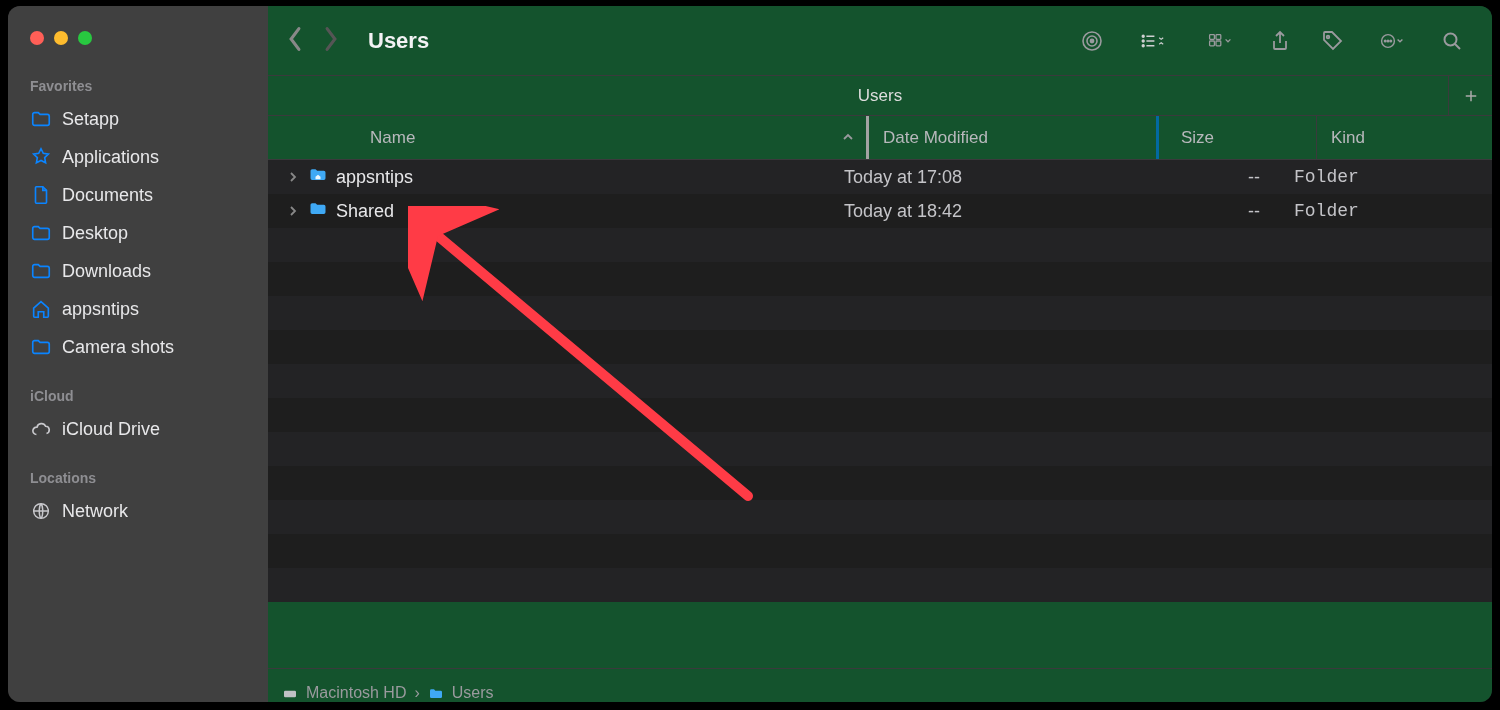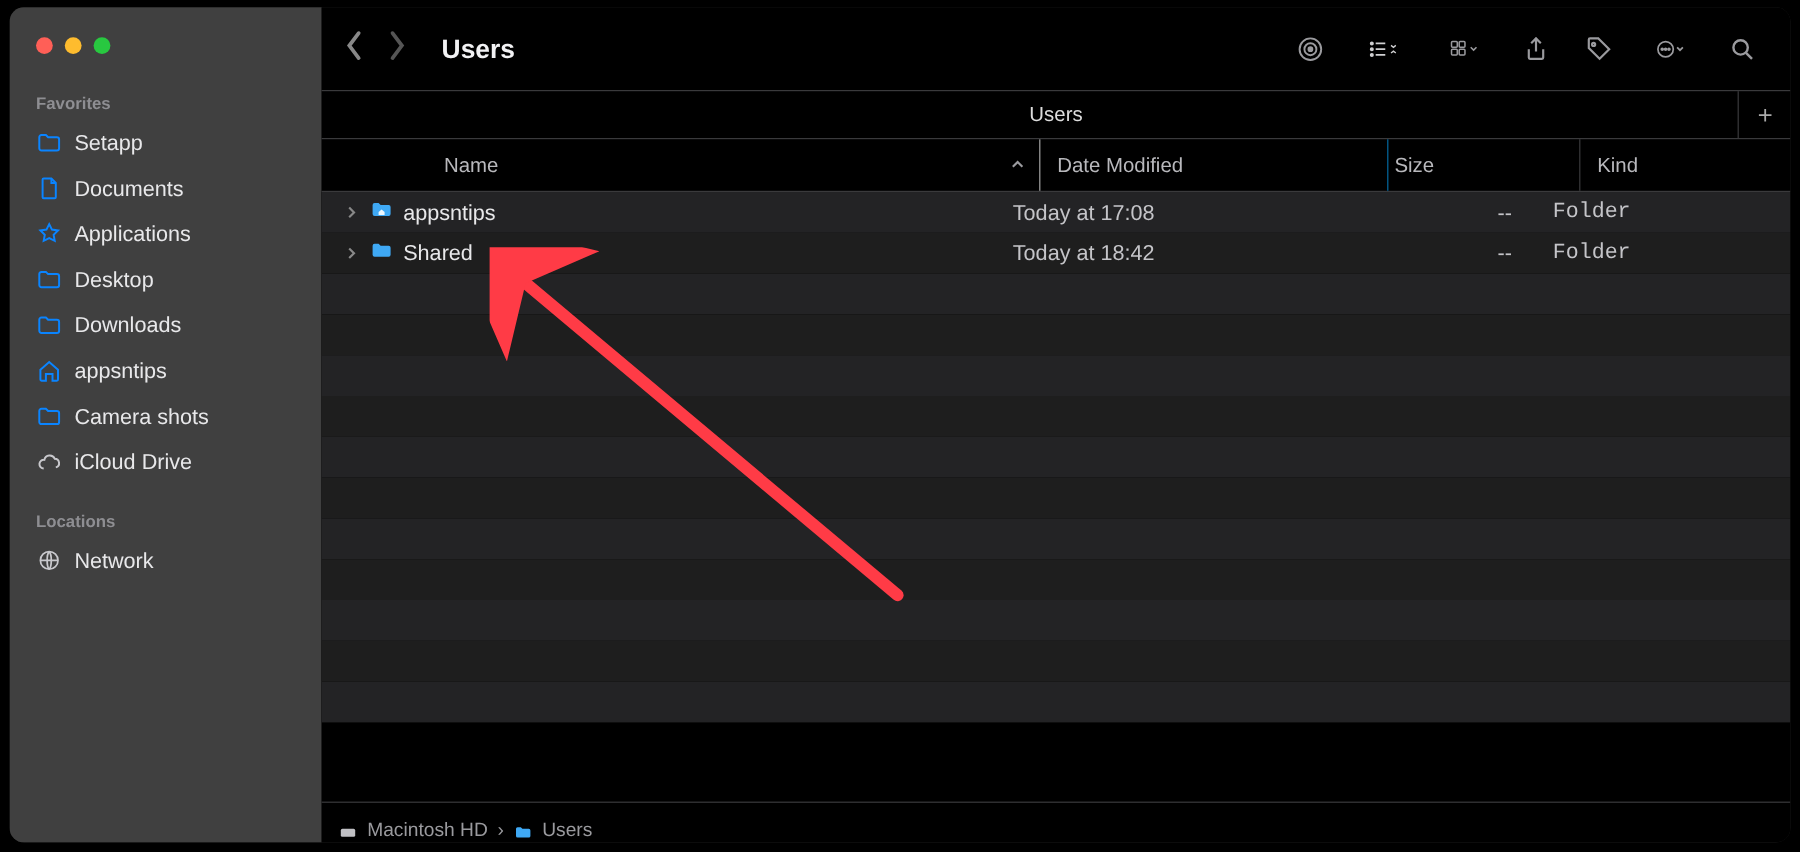--- a/index.html
+++ b/index.html
@@ -4,36 +4,36 @@
 <style>
   * { box-sizing: border-box; margin: 0; padding: 0; font-family: -apple-system, "Helvetica Neue", Arial, sans-serif; -webkit-font-smoothing: antialiased; }
   body { background: #000; width: 1500px; height: 710px; overflow: hidden; }
   .window { position: absolute; left: 8px; top: 6px; width: 1484px; height: 696px; border-radius: 12px; overflow: hidden; display: flex; background: #1e1e1e; }
   .sidebar { width: 260px; background: #404040; padding-top: 14px; display: flex; flex-direction: column; }
   .traffic { display: flex; gap: 10px; padding-left: 22px; height: 36px; align-items: center; }
   .tl { width: 14px; height: 14px; border-radius: 50%; }
   .section-label { color: #8e8e92; font-size: 14px; font-weight: 600; padding: 22px 0 6px 22px; }
   .side-item { display: flex; align-items: flex-end; gap: 10px; padding: 8px 22px; color: #e8e8ea; font-size: 18px; cursor: default; }
   .side-item svg, .side-item .ic { width: 22px; height: 22px; flex: 0 0 22px; }
-  .main { flex: 1; display: flex; flex-direction: column; background: #000000; position: relative; }
+  .main { flex: 1; display: flex; flex-direction: column; background: #14532d; position: relative; }
   .toolbar { height: 70px; display: flex; align-items: center; padding: 0 18px; gap: 8px; border-bottom: 1px solid #3a3a3c; }
   .toolbar .nav { display: flex; gap: 18px; padding-right: 20px; }
   .toolbar .nav svg { width: 18px; height: 26px; color: #888; }
   .title { color: #f2f2f4; font-size: 22px; font-weight: 700; flex: 0 0 auto; }
   .spacer { flex: 1; }
   .tbtn { width: 44px; height: 40px; display: flex; align-items: center; justify-content: center; color: #9a9a9e; cursor: default; }
   .tbtn.group { width: 60px; }
   .tbtn svg { width: 24px; height: 24px; }
   .tabbar { height: 40px; display: flex; align-items: center; border-bottom: 1px solid #3a3a3c; position: relative; }
   .tab-title { position: absolute; left: 50%; transform: translateX(-50%); color: #ddd; font-size: 17px; }
   .plus { position: absolute; right: 0; top:0; bottom:0; width: 44px; display:flex; align-items:center; justify-content:center; color: #aaa; border-left: 1px solid #3a3a3c; cursor: default;}
   .cols { height: 44px; display: flex; align-items: center; color: #b8b8bc; font-size: 17px; border-bottom: 1px solid #3a3a3c; }
   .col-name { padding-left: 66px; flex: 0 0 562px; display:flex; align-items:center;margin-left:36px; }
-  .col-date { flex: 0 0 290px; padding-left: 14px; border-left: 1px solid #a3a3a3; height:100%; display:flex; align-items:center;}
-  .col-size { flex: 0 0 160px; padding-left: 5px; border-left: 1px solid #0369a1; height:100%; display:flex; align-items:center;}
+  .col-date { flex: 0 0 290px; padding-left: 14px; border-left: 3px solid #a3a3a3; height:100%; display:flex; align-items:center;}
+  .col-size { flex: 0 0 160px; padding-left: 22px; border-left: 3px solid #0369a1; height:100%; display:flex; align-items:center;}
   .col-kind { flex: 1; padding-left: 14px; border-left: 1px solid #3a3a3c; height:100%; display:flex; align-items:center;}
   .sort-ind { margin-left: auto; margin-right: 12px; color: #9a9a9e; }
   .filelist { flex: 1; overflow: hidden; }
   .row { height: 34px; display: flex; align-items: center; color: #e8e8ea; font-size: 18px; }
   .row:nth-child(odd){ background: #232325; }
   .row:nth-child(even){ background: #1e1e1e; }
   .row.blank { color: transparent; }
   .cell-name { flex: 0 0 562px; display: flex; align-items: center; gap: 8px; padding-left: 18px; }
   .cell-date { flex: 0 0 290px; padding-left: 14px; color: #c4c4c8;}
   .cell-size { flex: 0 0 160px; padding-left: 14px; text-align: right; padding-right: 20px; color: #c4c4c8;}
@@ -57,33 +57,33 @@
 
     <div class="section-label">Favorites</div>
     <div class="side-item">
       <svg viewBox="0 0 24 24" fill="none" stroke="#0a84ff" stroke-width="1.8">
           <path d="M3 7a2 2 0 0 1 2-2h4l2 2h8a2 2 0 0 1 2 2v8a2 2 0 0 1-2 2H5a2 2 0 0 1-2-2z"></path>
         </svg>
       <span>Setapp</span>
     </div>
     <div class="side-item">
       <svg viewBox="0 0 24 24" fill="none" stroke="#0a84ff" stroke-width="1.8">
+          <path d="M12 3l2.5 5 5.5.8-4 3.9 1 5.5L12 15.8 7 18.2l1-5.5-4-3.9 5.5-.8z"></path>
+        </svg>
+      <span>Applications</span>
+    </div>
+    <div class="side-item">
+      <svg viewBox="0 0 24 24" fill="none" stroke="#0a84ff" stroke-width="1.8">
           <path d="M7 3h7l4 4v13a1 1 0 0 1-1 1H7a1 1 0 0 1-1-1V4a1 1 0 0 1 1-1z"></path>
           <path d="M14 3v4h4"></path>
         </svg>
       <span>Documents</span>
     </div>
     <div class="side-item">
       <svg viewBox="0 0 24 24" fill="none" stroke="#0a84ff" stroke-width="1.8">
-          <path d="M12 3l2.5 5 5.5.8-4 3.9 1 5.5L12 15.8 7 18.2l1-5.5-4-3.9 5.5-.8z"></path>
-        </svg>
-      <span>Applications</span>
-    </div>
-    <div class="side-item">
-      <svg viewBox="0 0 24 24" fill="none" stroke="#0a84ff" stroke-width="1.8">
           <path d="M3 7a2 2 0 0 1 2-2h4l2 2h8a2 2 0 0 1 2 2v8a2 2 0 0 1-2 2H5a2 2 0 0 1-2-2z"></path>
         </svg>
       <span>Desktop</span>
     </div>
     <div class="side-item">
       <svg viewBox="0 0 24 24" fill="none" stroke="#0a84ff" stroke-width="1.8">
           <path d="M3 7a2 2 0 0 1 2-2h4l2 2h8a2 2 0 0 1 2 2v8a2 2 0 0 1-2 2H5a2 2 0 0 1-2-2z"></path>
         </svg>
       <span>Downloads</span>
     </div>
@@ -93,20 +93,21 @@
         </svg>
       <span>appsntips</span>
     </div>
     <div class="side-item">
       <svg viewBox="0 0 24 24" fill="none" stroke="#0a84ff" stroke-width="1.8">
           <path d="M3 7a2 2 0 0 1 2-2h4l2 2h8a2 2 0 0 1 2 2v8a2 2 0 0 1-2 2H5a2 2 0 0 1-2-2z"></path>
         </svg>
       <span>Camera shots</span>
     </div>
 
+    <div class="section-label">iCloud</div>
     <div class="side-item">
       <svg viewBox="0 0 24 24" fill="none" stroke="#c8c8cc" stroke-width="1.8">
           <path d="M7 18a4 4 0 1 1 .6-7.97A5 5 0 0 1 17 9a4 4 0 0 1 1 7.87"></path>
         </svg>
       <span>iCloud Drive</span>
     </div>
 
     <div class="section-label">Locations</div>
     <div class="side-item">
       <svg viewBox="0 0 24 24" fill="none" stroke="#c8c8cc" stroke-width="1.6">

